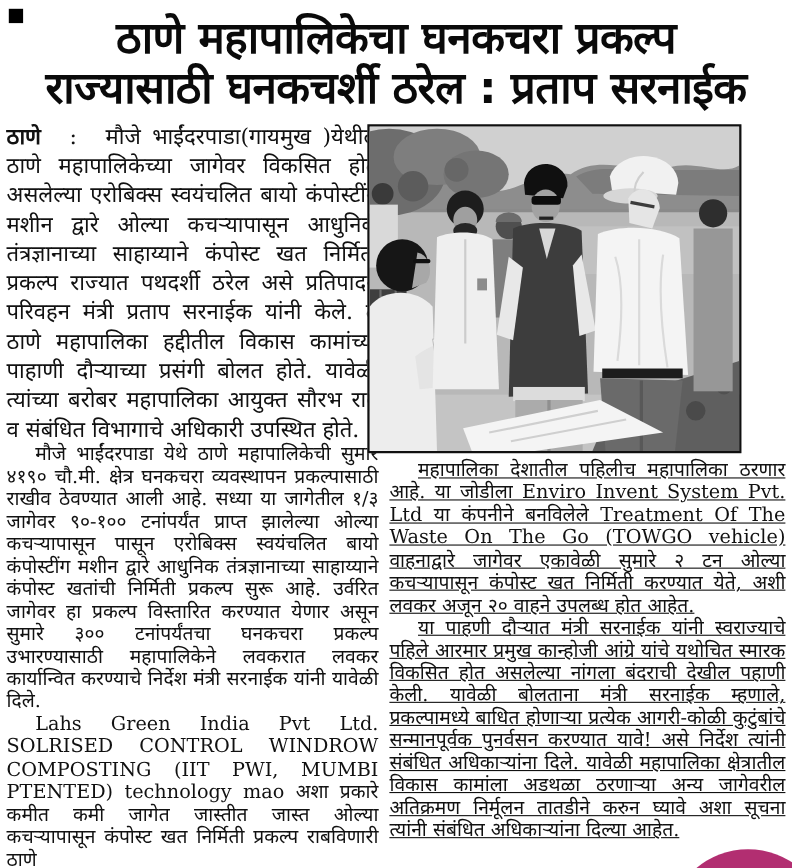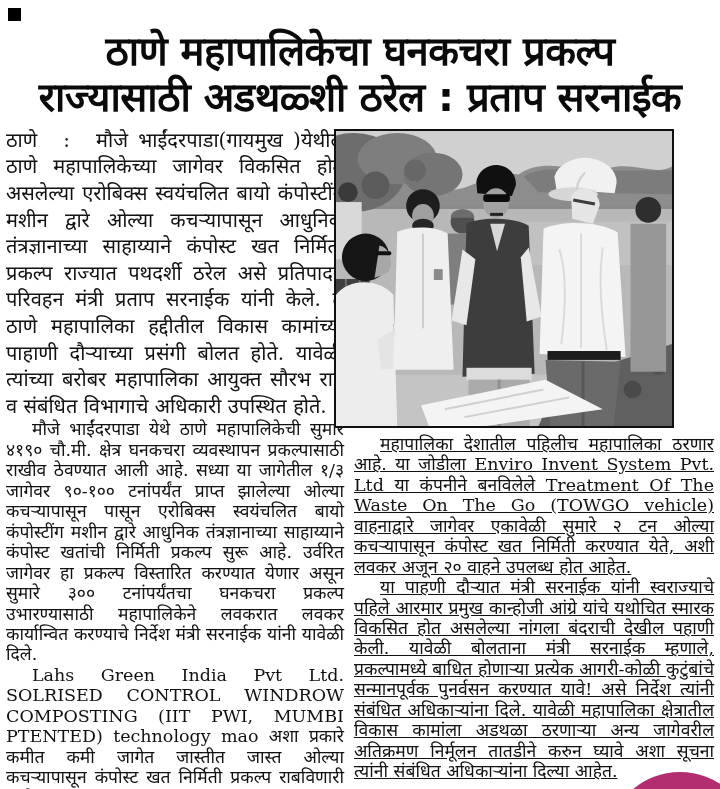--- a/index.html
+++ b/index.html
@@ -2,30 +2,30 @@
 <html><head>
 <meta charset="utf-8">
 <style>
   html,body{margin:0;padding:0;background:#ffffff;}
   .page{
     position:relative;width:720px;height:789px;background:#ffffff;overflow:hidden;
     font-family:"DejaVu Serif","Liberation Serif",serif;color:#111;
   }
   .corner-mark{position:absolute;left:8px;top:8px;width:13px;height:13px;background:#000;}
   .headline{
-    padding-top:28px;text-align:center;font-weight:bold;color:#0a0a0a;
+    padding-top:12px;text-align:center;font-weight:bold;color:#0a0a0a;
     font-family:"DejaVu Sans","Liberation Sans",sans-serif;
     font-size:40px;line-height:1.16;letter-spacing:-0.5px;
   }
   .content{display:flex;gap:10px;padding:6px 6px 0 6px;align-items:flex-start;}
   .col-left{width:338px;flex:0 0 338px;}
   .col-right{flex:1 1 auto;min-width:0;text-decoration:underline;}
   p.para{margin:0;text-align:justify;text-justify:inter-word;}
   .para-lede{font-size:20px;line-height:1.33;}
-  .para-lede .dl{font-weight:normal;}
+  .para-lede .dl{font-weight:bold;}
   .dl-sep{padding:0 26px;}
   .para-sm{font-size:17.5px;line-height:1.17;text-indent:26px;}
   .para-gap{margin-top:8px;}
   figure.photo{
     margin:2px 0 6px -20px;width:340px;height:299px;box-sizing:border-box;
     border:2px solid #101010;background:#c4c4c4;
   }
   figure.photo svg{display:block;width:100%;height:100%;}
   .fab{
     position:absolute;left:612px;top:772px;width:136px;height:124px;
@@ -34,21 +34,21 @@
 </style>
 </head>
 <body>
 
 <div class="page">
 
   <div class="corner-mark"></div>
 
   <h1 class="headline" style="margin:0;">
     <div>ठाणे महापालिकेचा घनकचरा प्रकल्प</div>
-    <div>राज्यासाठी अडथळ्शी ठरेल : प्रताप सरनाईक</div>
+    <div>राज्यासाठी घनकचर्शी ठरेल : प्रताप सरनाईक</div>
   </h1>
 
   <div class="content">
 
     <div class="col-left">
       <p class="para para-lede"><span class="dl">ठाणे</span><span class="dl-sep">:</span><span>मौजे भाईंदरपाडा(गायमुख )येथील ठाणे महापालिकेच्या जागेवर विकसित होत असलेल्या एरोबिक्स स्वयंचलित बायो कंपोस्टींग मशीन द्वारे ओल्या कचऱ्यापासून आधुनिक तंत्रज्ञानाच्या साहाय्याने कंपोस्ट खत निर्मिती प्रकल्प राज्यात पथदर्शी ठरेल असे प्रतिपादन परिवहन मंत्री प्रताप सरनाईक यांनी केले. ते ठाणे महापालिका हद्दीतील विकास कामांच्या पाहाणी दौऱ्याच्या प्रसंगी बोलत होते. यावेळी त्यांच्या बरोबर महापालिका आयुक्त सौरभ राव व संबंधित विभागाचे अधिकारी उपस्थित होते.</span></p>
       <p class="para para-sm para-gap">मौजे भाईंदरपाडा येथे ठाणे महापालिकेची सुमारे ४१९० चौ.मी. क्षेत्र घनकचरा व्यवस्थापन प्रकल्पासाठी राखीव ठेवण्यात आली आहे. सध्या या जागेतील १/३ जागेवर ९०-१०० टनांपर्यंत प्राप्त झालेल्या ओल्या कचऱ्यापासून पासून एरोबिक्स स्वयंचलित बायो कंपोस्टींग मशीन द्वारे आधुनिक तंत्रज्ञानाच्या साहाय्याने कंपोस्ट खतांची निर्मिती प्रकल्प सुरू आहे. उर्वरित जागेवर हा प्रकल्प विस्तारित करण्यात येणार असून सुमारे ३०० टनांपर्यंतचा घनकचरा प्रकल्प उभारण्यासाठी महापालिकेने लवकरात लवकर कार्यान्वित करण्याचे निर्देश मंत्री सरनाईक यांनी यावेळी दिले.</p>
       <p class="para para-sm para-gap">Lahs Green India Pvt Ltd. SOLRISED CONTROL WINDROW COMPOSTING (IIT PWI, MUMBI PTENTED) technology mao अशा प्रकारे कमीत कमी जागेत जास्तीत जास्त ओल्या कचऱ्यापासून कंपोस्ट खत निर्मिती प्रकल्प राबविणारी ठाणे</p>
     </div>
 

